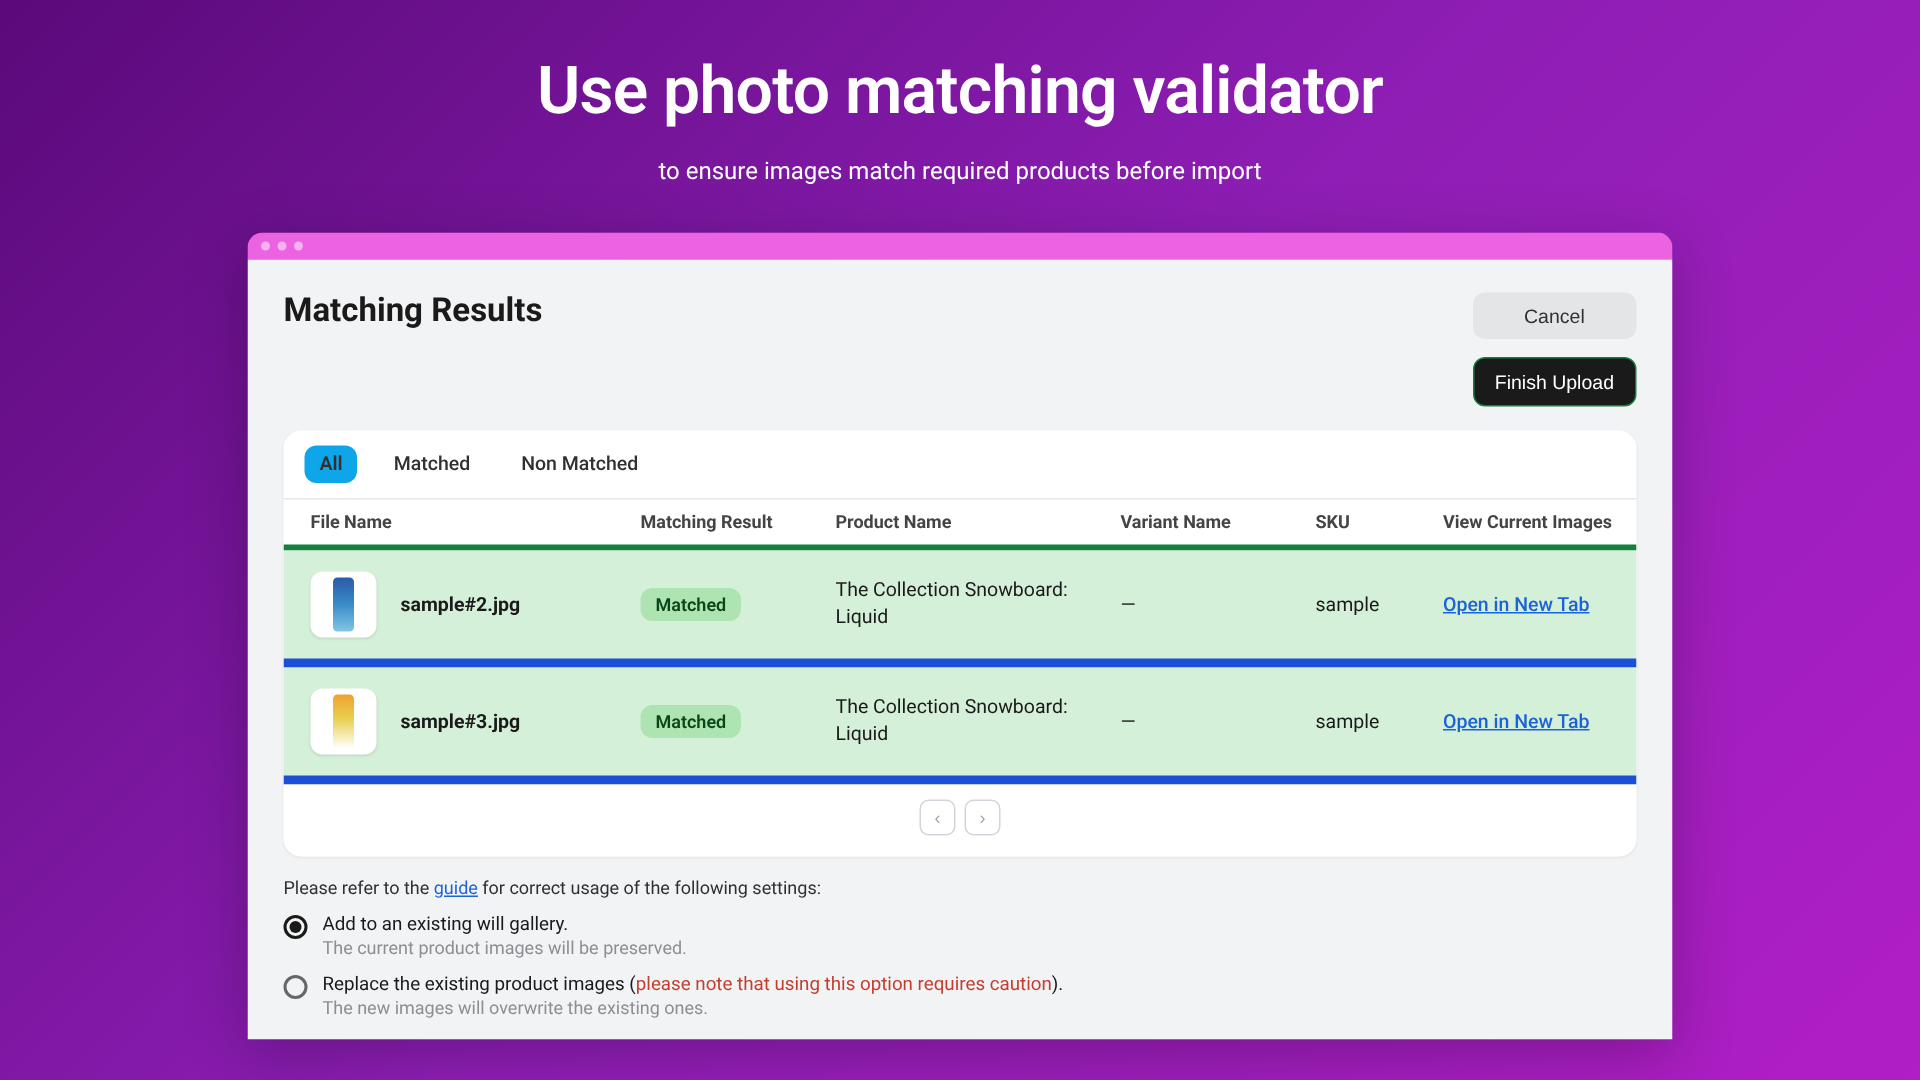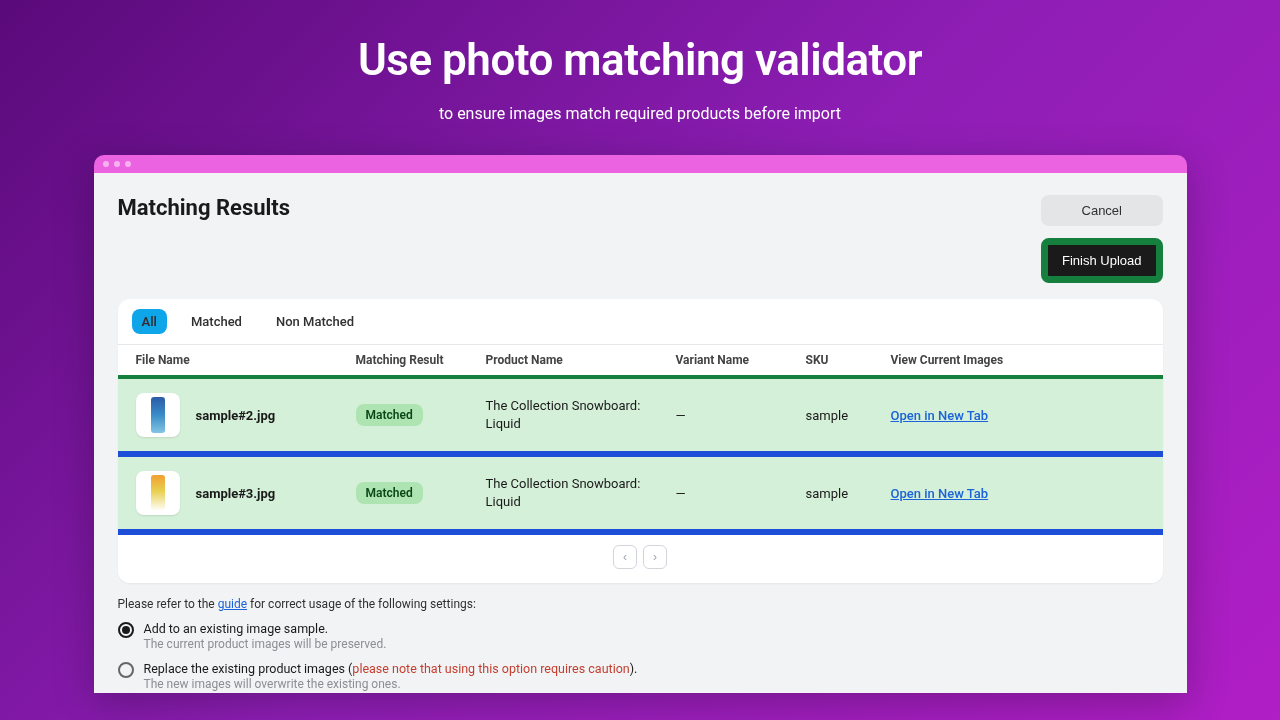--- a/index.html
+++ b/index.html
@@ -21,21 +21,21 @@
     letter-spacing: -0.5px;
   }
   .hero-sub {
     color: #fff;
     font-size: 16px;
     font-weight: 400;
     margin-top: 18px;
   }
   .window {
     margin: 32px auto 0;
-    width: 1093px;
+    width: 950px;
     border-radius: 10px 10px 0 0;
     overflow: hidden;
     box-shadow: 0 10px 40px rgba(0,0,0,0.25);
   }
   .titlebar {
     background: #eb63e0;
     height: 18px;
     display: flex;
     align-items: center;
     padding-left: 9px;
@@ -63,21 +63,21 @@
   .btn-row { display: flex; gap: 12px; flex-direction: column; }
   .btn {
     padding: 8px 14px;
     border-radius: 8px;
     font-size: 13px;
     font-weight: 500;
     border: none;
     cursor: pointer;
   }
   .btn-cancel { background: #e3e5e7; color: #303030; }
-  .btn-primary { background: #1a1a1a; color: #fff; border: 7px solid #15803d; }
+  .btn-primary { background: #1a1a1a; color: #fff; border: 1px solid #15803d; }
   .summary { margin-top: 16px; font-size: 13px; line-height: 1.5; }
   .summary .bold { font-weight: 700; color: #1a1a1a; }
   .summary .normal { color: #303030; }
   .summary .red { color: #c43e2e; font-weight: 600; }
   .card {
     background: #fff;
     border-radius: 12px;
     margin-top: 16px;
     box-shadow: 0 1px 2px rgba(0,0,0,0.06);
     overflow: hidden;
@@ -251,21 +251,21 @@
     <div class="footer-text">
       <span>Please refer to the </span><span class="guide">guide</span><span> for correct usage of the following settings:</span>
     </div>
 
     <div class="options">
       <div class="opt">
         <div class="radio">
             <div class="dotsel"></div>
           </div>
         <div class="opt-text">
-          <div class="t1">Add to an existing image sample.</div>
+          <div class="t1">Add to an existing will gallery.</div>
           <div class="t2">The current product images will be preserved.</div>
         </div>
       </div>
       <div class="opt">
         <div class="radio empty"></div>
         <div class="opt-text">
           <div class="t1"><span>Replace the existing product images (</span><span class="warn">please note that using this option requires caution</span><span>).</span></div>
           <div class="t2">The new images will overwrite the existing ones.</div>
         </div>
       </div>

